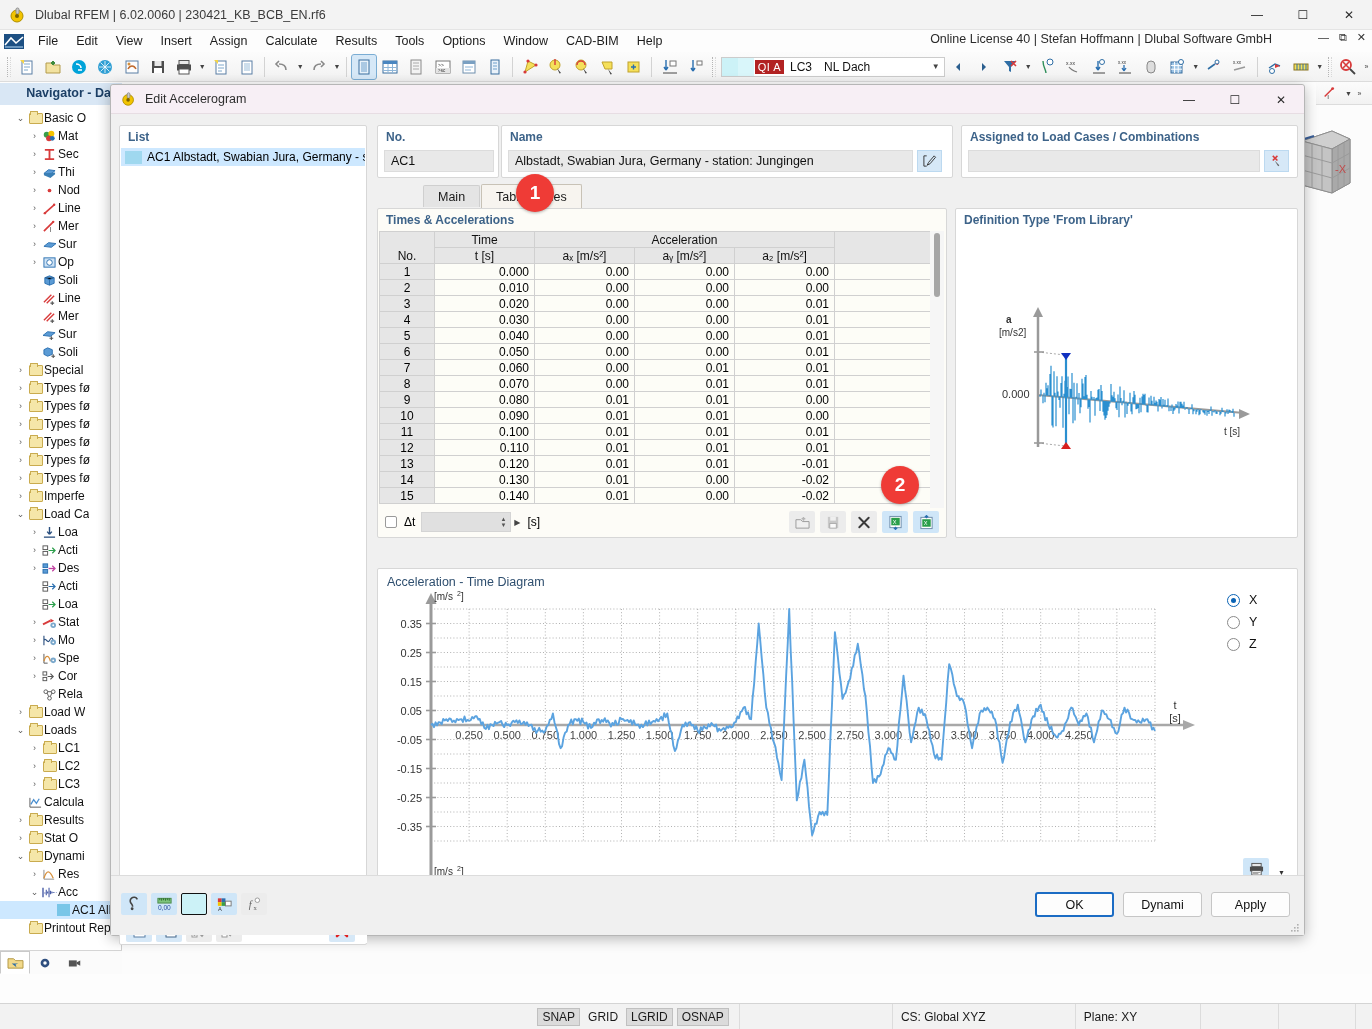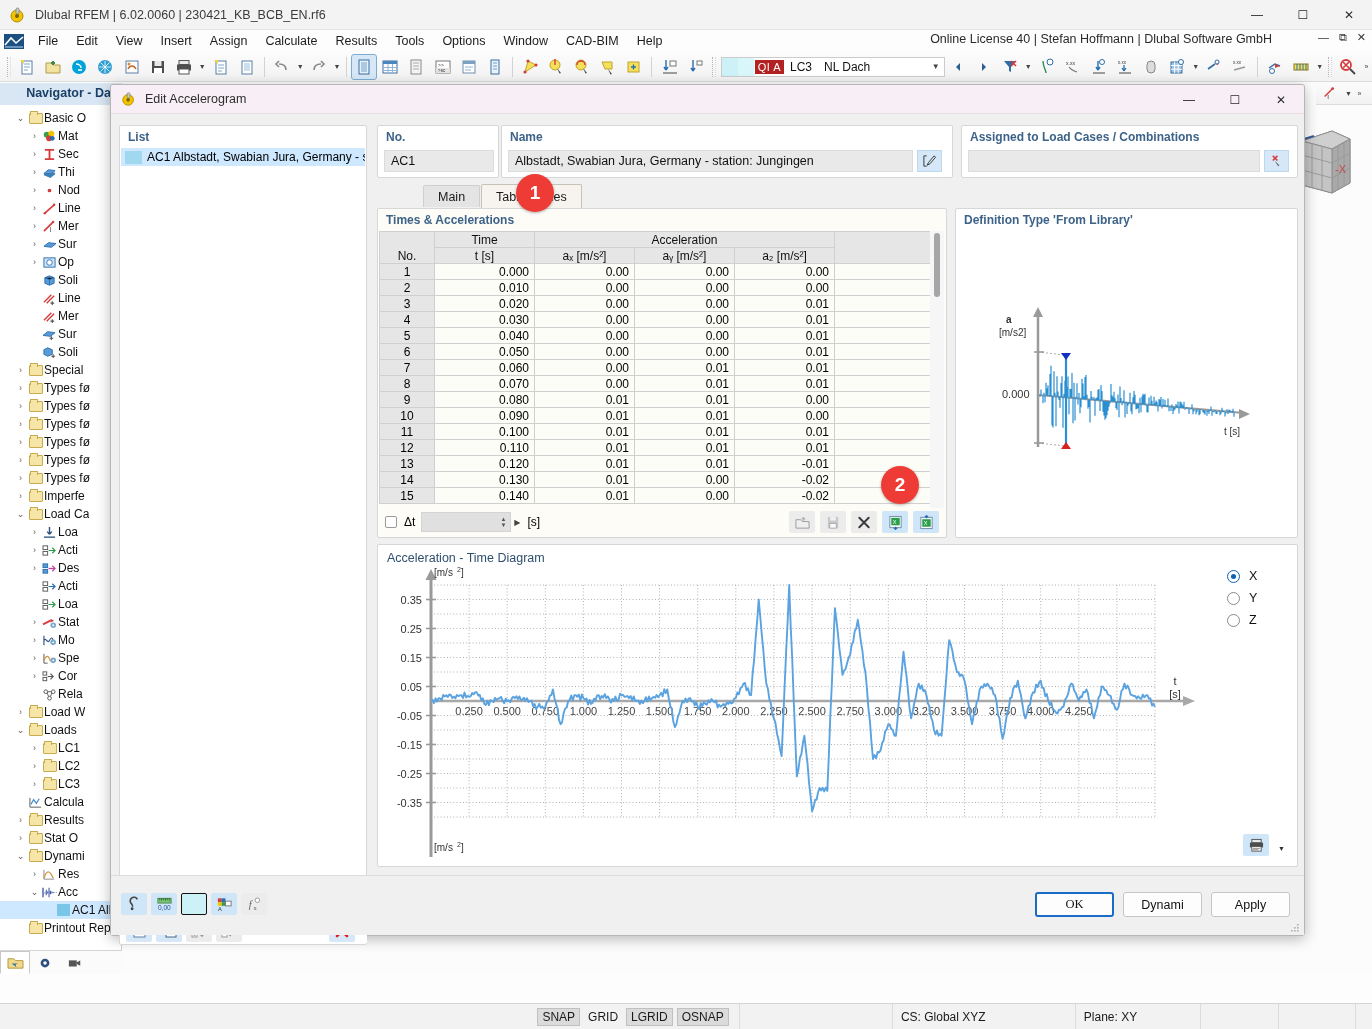--- a/index.html
+++ b/index.html
@@ -183,42 +183,42 @@
   .spin { width:90px; height:20px; background:#e0e0e0; border:1px solid #d4d4d4; margin-left:6px; display:flex; }
   .spin .sp-btns { margin-left:auto; width:14px; display:flex; flex-direction:column; align-items:center; justify-content:center; font-size:6px; color:#555;}
   .tt-btn { width:26px; height:22px; display:flex; align-items:center; justify-content:center; background:#ececec; border-radius:2px; margin-left:5px;}
   .tt-btn.blue { background:#cfe6f8; }
 
   
   .def-panel { left:844px; top:94px; width:343px; height:330px; }
   .def-svg { position:absolute; left:10px; top:26px; }
 
   
-  .dia-panel { left:266px; top:430px; width:921px; height:323px; }
+  .dia-panel { left:266px; top:454px; width:921px; height:323px; }
   .dia-title { position:absolute; left:9px; top:6px; font-size:12.5px; color:#2f4f6f; }
   .radios { position:absolute; right:10px; top:20px; width:60px; }
   .radio-row { display:flex; align-items:center; height:22px; font-size:12.5px; color:#111; }
   .rad { width:13px; height:13px; border-radius:50%; border:1px solid #8a8a8a; background:#fff; margin-right:9px; position:relative; flex:none; }
   .rad.on { border-color:#0a63b5; }
   .rad.on:after { content:""; position:absolute; left:3px; top:3px; width:5px; height:5px; border-radius:50%; background:#0a63b5; }
   .print-btn { position:absolute; right:28px; bottom:10px; width:26px; height:22px; background:#cfe6f8; display:flex; align-items:center; justify-content:center; border-radius:2px;}
   .print-caret { position:absolute; right:12px; bottom:14px; font-size:7px; color:#333; }
 
   
   .dlg-bottom { position:absolute; left:0; bottom:0; width:1193px; height:60px; background:#f0f0f0; border-top:1px solid #dcdcdc; }
   .db-tools { position:absolute; left:10px; top:17px; display:flex; gap:4px; align-items:center; }
   .db-btn { width:26px; height:22px; display:flex; align-items:center; justify-content:center; background:#cfe6f8; border-radius:2px; }
   .db-btn.gray { background:#ececec; }
   .db-btn.white { background:#ccf2f7; border:1px solid #111; }
   .dlg-actions { position:absolute; right:14px; top:16px; display:flex; gap:9px; }
   .abtn {
     width:79px; height:25px; background:#fdfdfd; border:1px solid #c6c6c6; border-radius:3px;
     font-size:12.5px; color:#111; display:flex; align-items:center; justify-content:center;
   }
-  .abtn.default { border:2px solid #1b6cc4;font-family:Liberation Serif, serif; }
+  .abtn.default { border:2px solid #1b6cc4; }
   .resize-grip { position:absolute; right:4px; bottom:3px; width:10px; height:10px; }
 
   
   .badge {
     position:absolute; border-radius:50%; background:#ef3b36; color:#fff;
     display:flex; align-items:center; justify-content:center; font-size:19px; font-weight:bold;
     box-shadow:0 1px 3px rgba(0,0,0,.3);
   }
 </style>
 </head>

